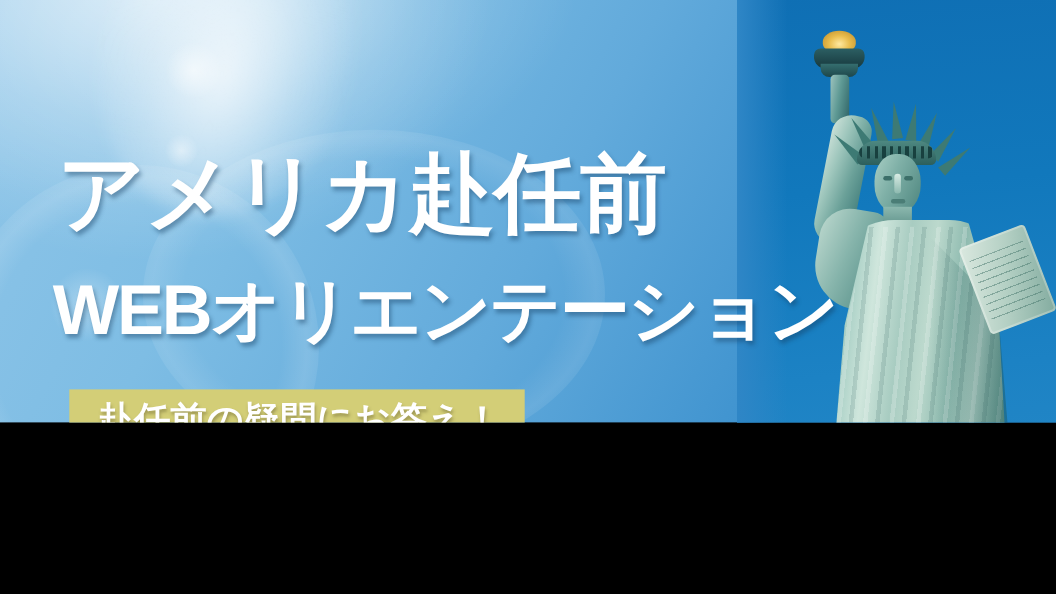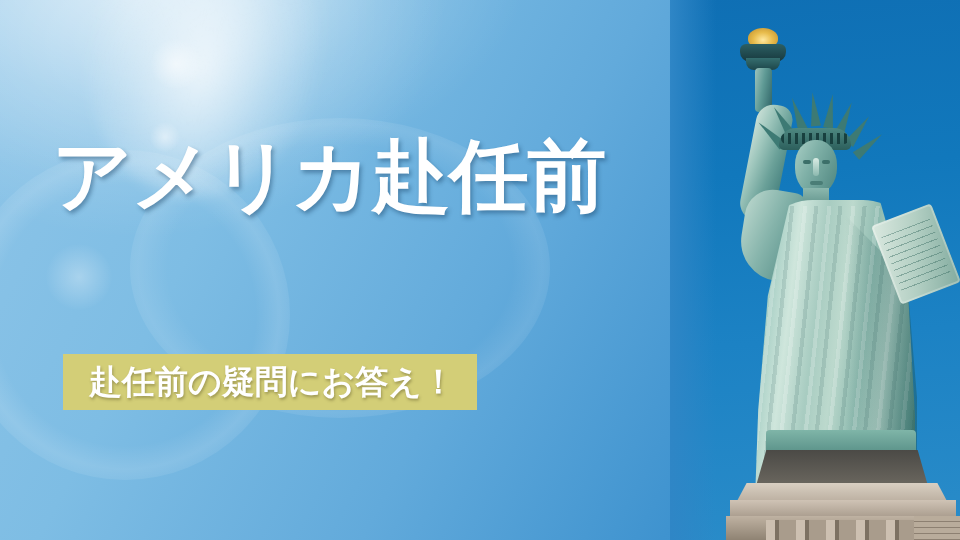--- a/index.html
+++ b/index.html
@@ -5,21 +5,21 @@
 <style>
   * { margin:0; padding:0; box-sizing:border-box; }
   html, body {
     width:960px; height:540px; overflow:hidden;
     font-family:"Liberation Sans", "DejaVu Sans", sans-serif;
     background:#000;
   }
 
   #banner {
     position:relative;
-    width:960px; height:540px;
+    width:960px; height:384px;
     overflow:hidden;
     background:
       radial-gradient(ellipse 520px 300px at 16% -6%, rgba(255,255,255,0.55) 0%, rgba(255,255,255,0.14) 45%, rgba(255,255,255,0) 72%),
       linear-gradient(118deg, #8ec5e8 0%, #7ebde4 26%, #62aadb 52%, #3f93cf 76%, #2f86c6 100%);
   }
 
   
   .flare {
     position:absolute;
     border-radius:50%;
@@ -329,18 +329,19 @@
     <div class="s ped-frieze"></div>
     <div class="s ped-body"></div>
     <div class="s ped-cols"></div>
     <div class="s ped-stone-r"></div>
     <div class="s statue-edge-blend"></div>
   </div>
 
   <div id="copy">
     <div class="headline">アメリカ赴任前</div>
 
+    <div class="subheadline">WEBオリエンテーション</div>
 
     <div class="badge" id="badge-1">赴任前の疑問にお答え！</div>
 
   </div>
 
 </div>
 
 </body></html>

